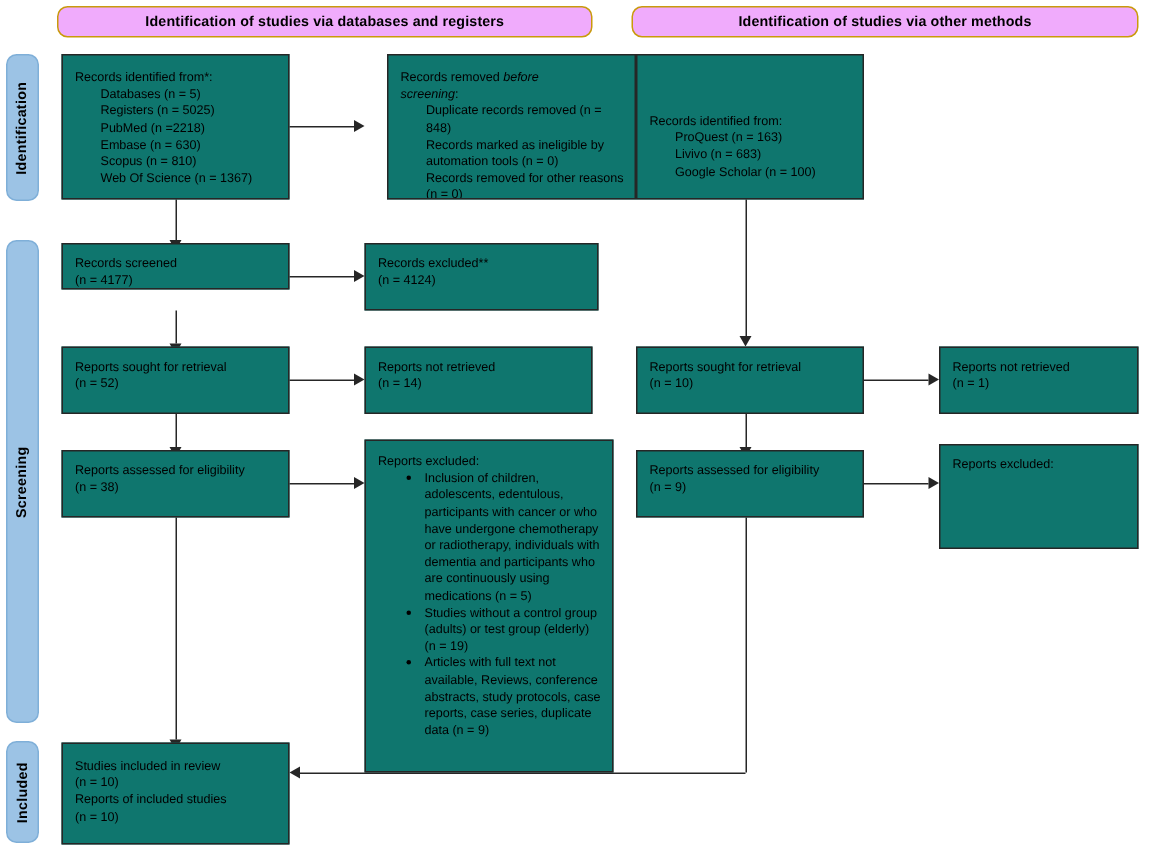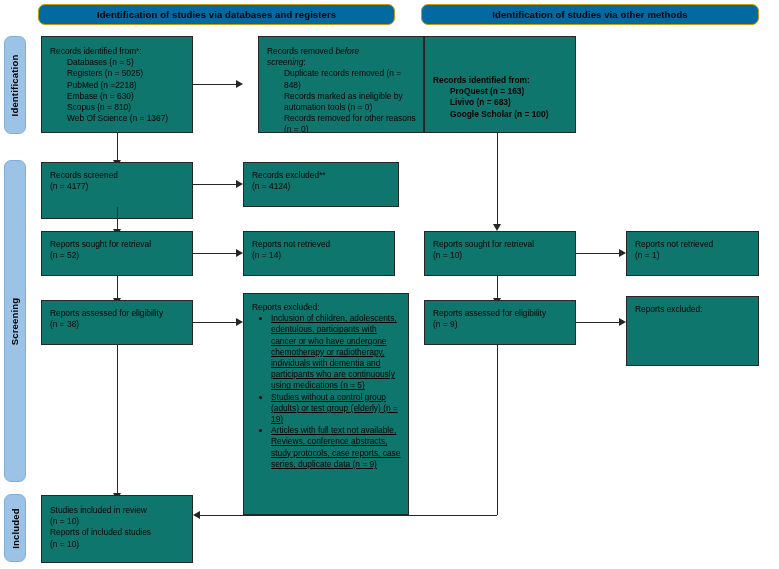--- a/index.html
+++ b/index.html
@@ -12,21 +12,21 @@
     position:relative;
     width:779px;
     height:569px;
     overflow:hidden;
     background:#ffffff;
   }
 
   
   .banner{
     position:absolute;
-    background:#0369a1;
+    background:#f0abfc;
     border:1px solid #C99A0C;
     border-radius:7px;
     box-sizing:border-box;
     display:flex;
     align-items:center;
     justify-content:center;
     text-align:center;
     font-size:9.5px;
     font-weight:bold;
     letter-spacing:.1px;
@@ -70,23 +70,22 @@
   .box .ind{display:block;padding-left:17px;white-space:pre-wrap;}
   .box .it{font-style:italic;}
 
   
   ul.bl{
     margin:0;
     padding:0 0 0 15px;
     list-style:disc outside;
   }
   ul.bl li{
-    margin:0 0 0 4px;
+    margin:0 0 0 16px;
     padding:0;
-    text-decoration:underline;
   }
   ul.bl li.nb{
     list-style:none;
     margin-left:-1px;
   }
 
   
   .hline{position:absolute;height:1px;background:#262626;}
   .vline{position:absolute;width:1px;background:#262626;}
   .arr-r{
@@ -148,21 +147,21 @@
     <span class="ind">Records marked as ineligible by automation tools (n = 0)</span>
     <span class="ind">Records removed for other reasons (n = 0)</span>
   </div>
 
   <div class="hline" style="left:193px;top:84px;width:43px;"></div>
   <div class="arr-r" style="left:236px;top:80px;"></div>
 
   <div class="vline" style="left:117px;top:133px;height:27px;"></div>
   <div class="arr-d" style="left:113px;top:160px;"></div>
 
-  <div class="box" style="left:41px;top:162px;width:152px;height:57px;">
+  <div class="box" style="left:41px;top:162px;width:152px;height:31px;">
     <span class="ln">Records screened</span>
     <span class="ln">(n = 4177)</span>
   </div>
 
   <div class="box" style="left:243px;top:162px;width:156px;height:45px;">
     <span class="ln">Records excluded**</span>
     <span class="ln">(n = 4124)</span>
   </div>
 
   <div class="hline" style="left:193px;top:184px;width:43px;"></div>
@@ -207,21 +206,21 @@
   <div class="vline" style="left:117px;top:345px;height:148px;"></div>
   <div class="arr-d" style="left:113px;top:493px;"></div>
 
   <div class="box" style="left:41px;top:495px;width:152px;height:68px;padding-top:9px;">
     <span class="ln">Studies included in review</span>
     <span class="ln">(n = 10)</span>
     <span class="ln">Reports of included studies</span>
     <span class="ln">(n = 10)</span>
   </div>
 
-  <div class="box" style="left:424px;top:36px;width:152px;height:97px;padding-top:38px;font-weight:bold;">
+  <div class="box" style="left:424px;top:36px;width:152px;height:97px;padding-top:38px;">
     <span class="ln">Records identified from:</span>
     <span class="ind">ProQuest (n = 163)</span>
     <span class="ind">Livivo (n = 683)</span>
     <span class="ind">Google Scholar (n = 100)</span>
   </div>
 
   <div class="vline" style="left:497px;top:133px;height:91px;"></div>
   <div class="arr-d" style="left:493px;top:224px;"></div>
 
   <div class="box" style="left:424px;top:231px;width:152px;height:45px;">

